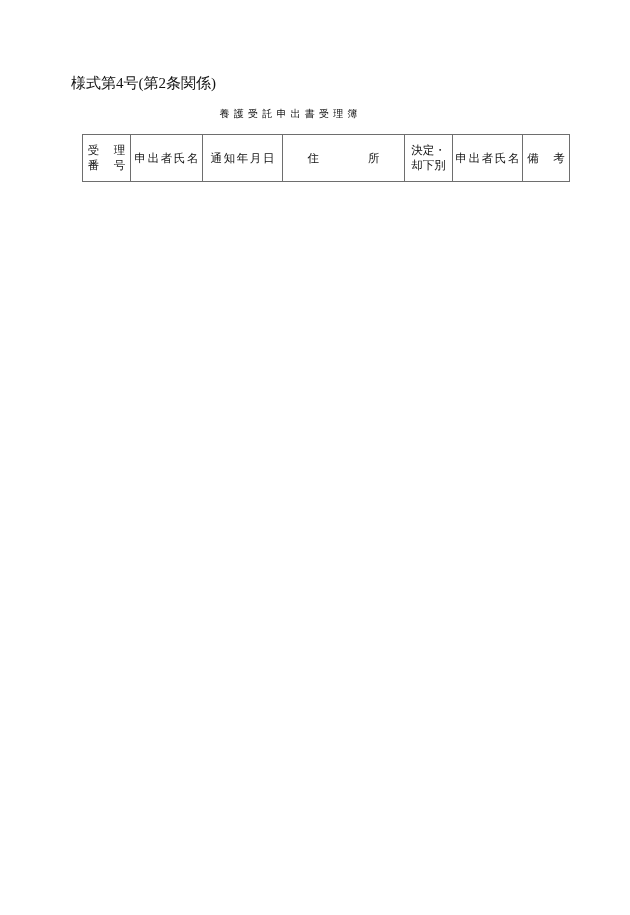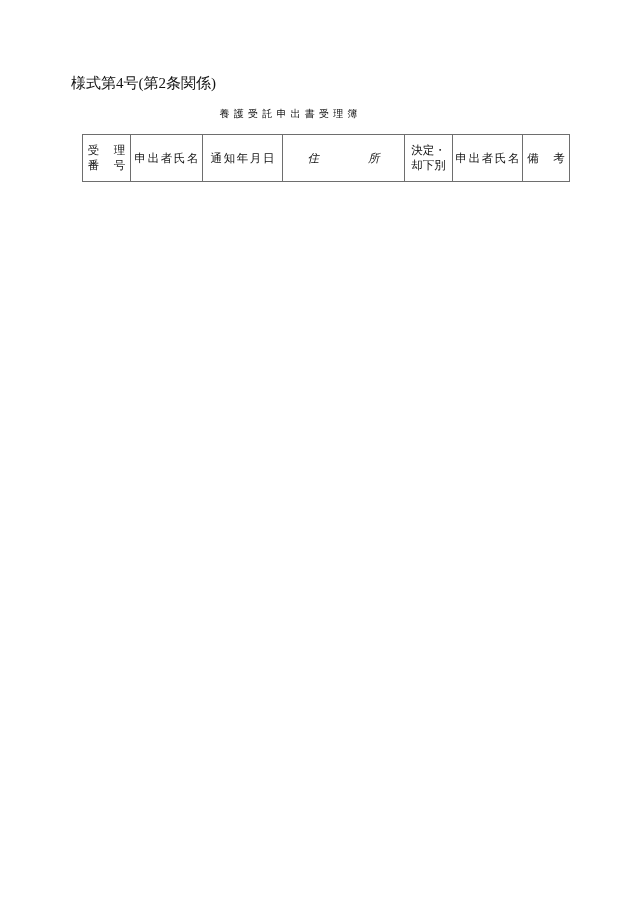--- a/index.html
+++ b/index.html
@@ -86,21 +86,20 @@
   .hdr-line {
     display: block;
     white-space: nowrap;
   }
   .sp-med {
     letter-spacing: 1.6px;
     text-indent: 1.6px;
   }
   .sp-addr {
     letter-spacing: 0px;
-    font-style: italic;
   }
   .addr-inner {
     display: inline-block;
     width: 72px;
     text-align: justify;
     text-align-last: justify;
   }
 </style>
 </head>
 <body>

